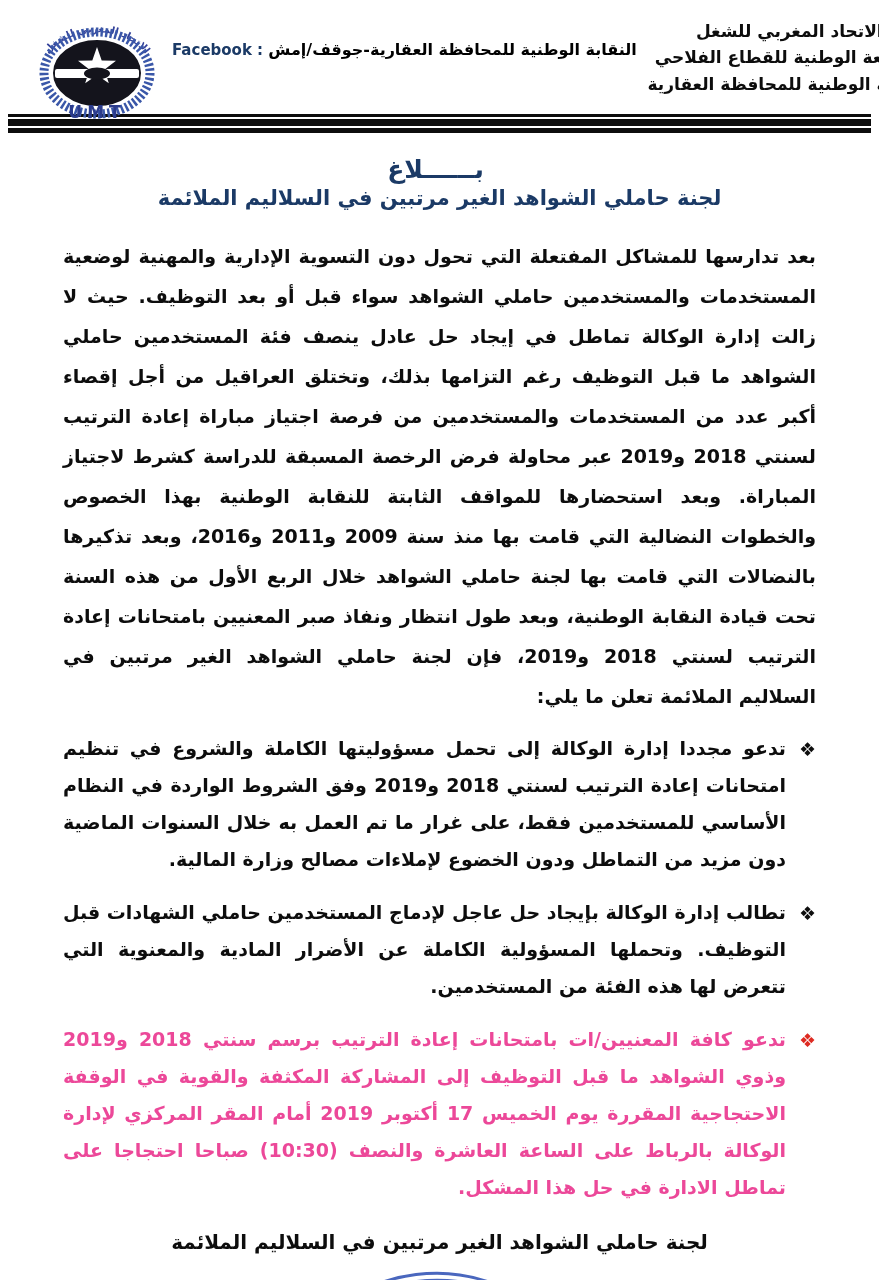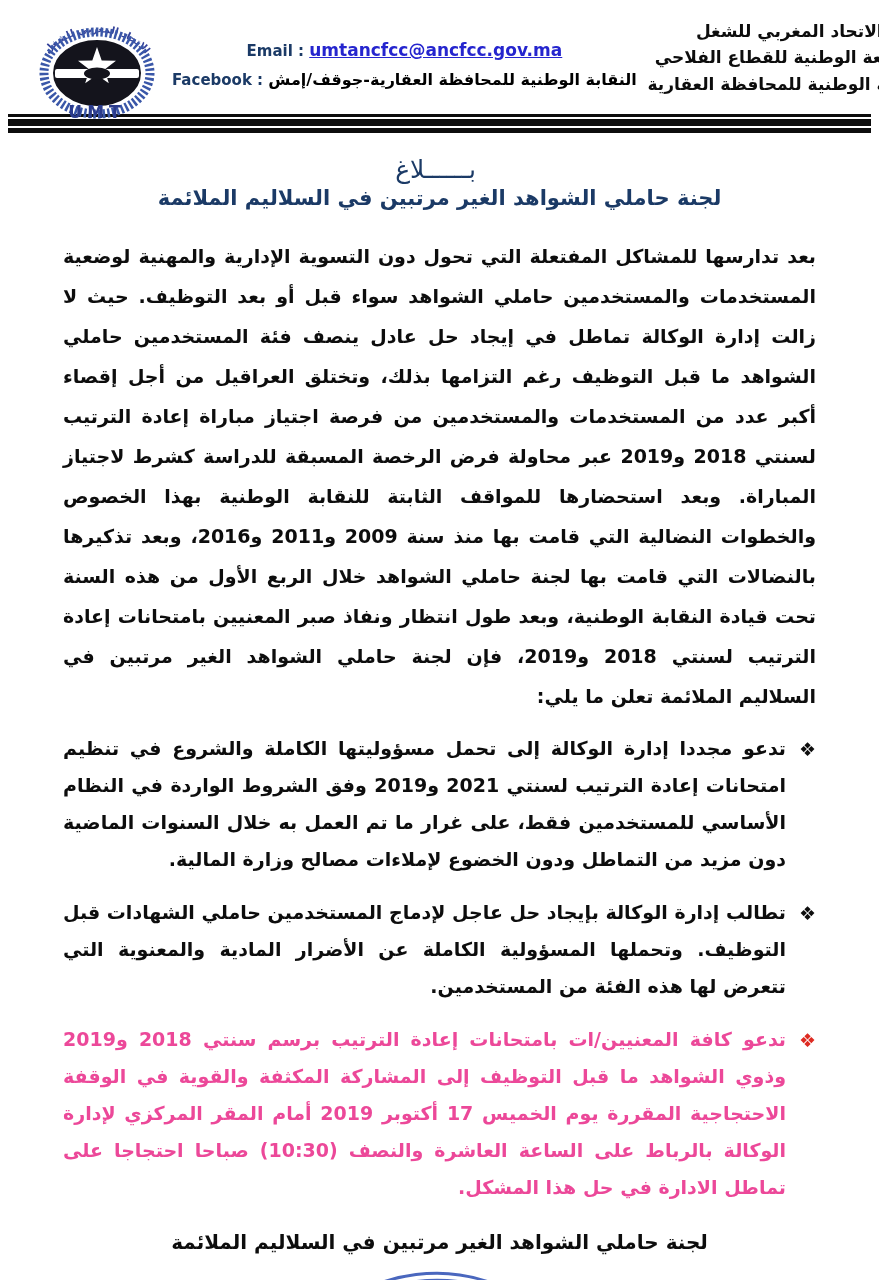--- a/index.html
+++ b/index.html
@@ -53,21 +53,21 @@
     background:linear-gradient(to bottom,
       #0d0d0d 0 3px, #ffffff 3px 5px,
       #0d0d0d 5px 12px, #ffffff 12px 14px,
       #0d0d0d 14px 19px);
   }
   
   .title-main{
     margin:22px 8px 2px 0;
     text-align:center;
     font-size:25px;
-    font-weight:normal;
+    font-weight:bold;
     color:#1b3a66;
   }
   .title-sub{
     margin:2px 0 0 0;
     text-align:center;
     font-size:21px;
     font-weight:bold;
     color:#1b3a66;
   }
   
@@ -132,24 +132,20 @@
         <ellipse cx="75" cy="63" rx="45" ry="34" fill="#14141c" stroke="#ffffff" stroke-width="2"></ellipse>
         <polygon points="75,37 79.7,50.5 94,50.8 82.6,59.5 86.8,73.2 75,65 63.2,73.2 67.4,59.5 56,50.8 70.3,50.5" fill="#ffffff"></polygon>
         <rect x="33" y="59" width="84" height="9" rx="2" fill="#ffffff"></rect>
         <ellipse cx="75" cy="63.5" rx="13" ry="6" fill="#14141c"></ellipse>
         <text x="75" y="108" text-anchor="middle" font-size="17" font-weight="bold" fill="#2b3b8c" letter-spacing="5">UMT</text>
       </svg>
     </div>
 
     <div class="contact-block">
       <div class="contact-row">
-        <span class="contact-label">Email :</span>
-        <a class="email-link" href="#">umtancfcc@ancfcc.gov.ma</a>
-      </div>
-      <div class="contact-row">
         <span class="contact-label">Facebook :</span>
         <span class="fb-name">النقابة الوطنية للمحافظة العقارية-جوقف/إمش</span>
       </div>
     </div>
 
     <div class="org-block">
       <div>الاتحاد المغربي للشغل</div>
       <div>الجامعة الوطنية للقطاع الفلاحي</div>
       <div>النقابة الوطنية للمحافظة العقارية</div>
     </div>
@@ -158,21 +154,21 @@
   <div class="separator"></div>
 
   <div class="title-main">بــــــلاغ</div>
   <div class="title-sub">لجنة حاملي الشواهد الغير مرتبين في السلاليم الملائمة</div>
 
   <p class="intro">بعد تدارسها للمشاكل المفتعلة التي تحول دون التسوية الإدارية والمهنية لوضعية المستخدمات والمستخدمين حاملي الشواهد سواء قبل أو بعد التوظيف. حيث لا زالت إدارة الوكالة تماطل في إيجاد حل عادل ينصف فئة المستخدمين حاملي الشواهد ما قبل التوظيف رغم التزامها بذلك، وتختلق العراقيل من أجل إقصاء أكبر عدد من المستخدمات والمستخدمين من فرصة اجتياز مباراة إعادة الترتيب لسنتي 2018 و2019 عبر محاولة فرض الرخصة المسبقة للدراسة كشرط لاجتياز المباراة. وبعد استحضارها للمواقف الثابتة للنقابة الوطنية بهذا الخصوص والخطوات النضالية التي قامت بها منذ سنة 2009 و2011 و2016، وبعد تذكيرها بالنضالات التي قامت بها لجنة حاملي الشواهد خلال الربع الأول من هذه السنة تحت قيادة النقابة الوطنية، وبعد طول انتظار ونفاذ صبر المعنيين بامتحانات إعادة الترتيب لسنتي 2018 و2019، فإن لجنة حاملي الشواهد الغير مرتبين في السلاليم الملائمة تعلن ما يلي:</p>
 
   <ul class="bullets">
     <li class="bullet">
       <span class="bullet-marker" style="color: rgb(13, 13, 13);">❖</span>
-      <span style="color: rgb(13, 13, 13);">تدعو مجددا إدارة الوكالة إلى تحمل مسؤوليتها الكاملة والشروع في تنظيم امتحانات إعادة الترتيب لسنتي 2021 و2019 وفق الشروط الواردة في النظام الأساسي للمستخدمين فقط، على غرار ما تم العمل به خلال السنوات الماضية دون مزيد من التماطل ودون الخضوع لإملاءات مصالح وزارة المالية.</span>
+      <span style="color: rgb(13, 13, 13);">تدعو مجددا إدارة الوكالة إلى تحمل مسؤوليتها الكاملة والشروع في تنظيم امتحانات إعادة الترتيب لسنتي 2018 و2019 وفق الشروط الواردة في النظام الأساسي للمستخدمين فقط، على غرار ما تم العمل به خلال السنوات الماضية دون مزيد من التماطل ودون الخضوع لإملاءات مصالح وزارة المالية.</span>
     </li>
     <li class="bullet">
       <span class="bullet-marker" style="color: rgb(13, 13, 13);">❖</span>
       <span style="color: rgb(13, 13, 13);">تطالب إدارة الوكالة بإيجاد حل عاجل لإدماج المستخدمين حاملي الشهادات قبل التوظيف. وتحملها المسؤولية الكاملة عن الأضرار المادية والمعنوية التي تتعرض لها هذه الفئة من المستخدمين.</span>
     </li>
     <li class="bullet">
       <span class="bullet-marker" style="color: rgb(222, 43, 34);">❖</span>
       <span style="color: #ec4899;">تدعو كافة المعنيين/ات بامتحانات إعادة الترتيب برسم سنتي 2018 و2019 وذوي الشواهد ما قبل التوظيف إلى المشاركة المكثفة والقوية في الوقفة الاحتجاجية المقررة يوم الخميس 17 أكتوبر 2019 أمام المقر المركزي لإدارة الوكالة بالرباط على الساعة العاشرة والنصف (10:30) صباحا احتجاجا على تماطل الادارة في حل هذا المشكل.</span>
     </li>
   </ul>

